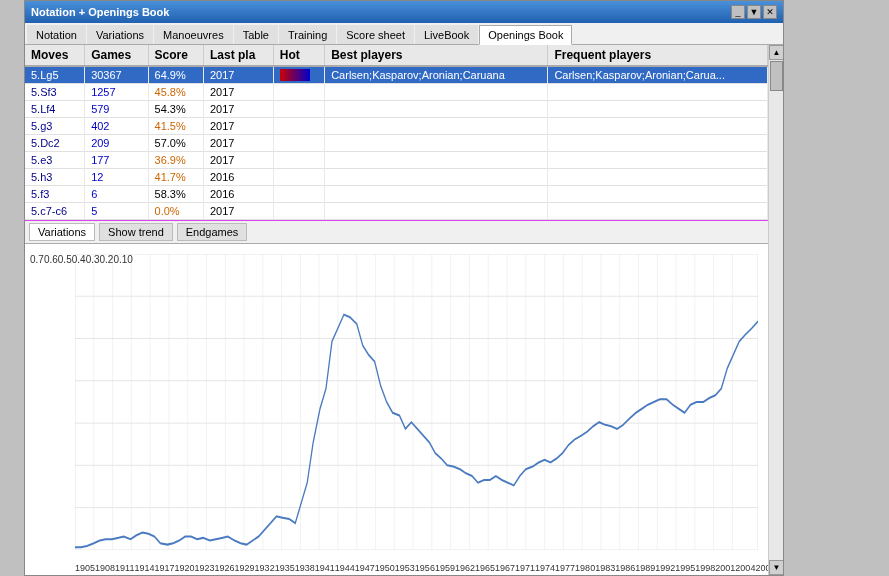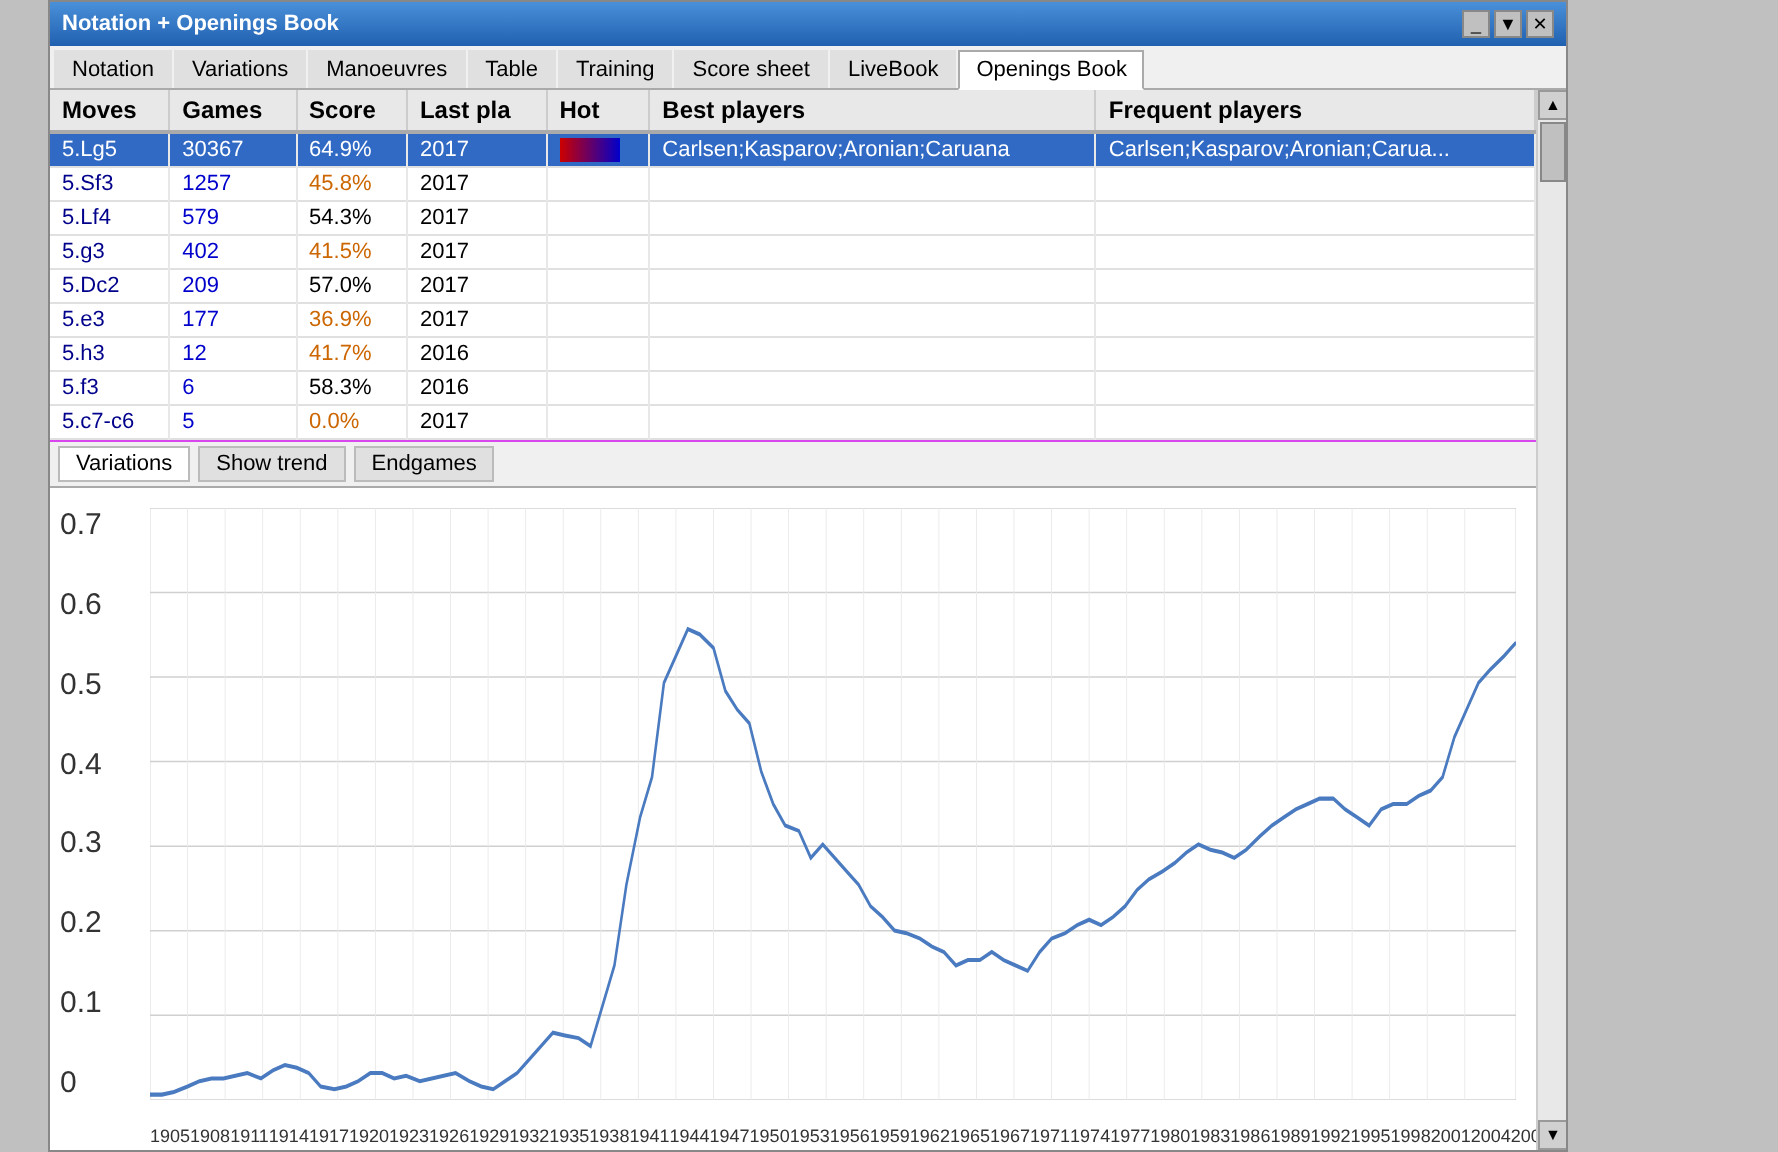--- a/index.html
+++ b/index.html
@@ -38,21 +38,21 @@
     .table-container { flex: 1; overflow: hidden; }
     
     .bottom-tabs { display: flex; background: #f0f0f0; border-top: 1px solid #d946ef; border-bottom: 1px solid #aaa; padding: 2px 4px; flex-shrink: 0; gap: 4px; align-items: center; }
     .bottom-tab { padding: 2px 8px; font-size: 11px; cursor: pointer; background: #e0e0e0; border: 1px solid #bbb; }
     .bottom-tab.active { background: #fff; }
     
     .chart-section { flex: 1; background: #fff; padding: 10px 10px 25px 50px; position: relative; overflow: hidden; }
     
     svg.chart { width: 100%; height: 100%; }
     
-    .chart-y-labels { position: absolute; left: 5px; top: 10px; display: flex; flex-direction: column; justify-content: space-between; height: calc(100% - 35px); font-size: 15px; color: #333; }
+    .chart-y-labels { position: absolute; left: 5px; top: 10px; display: flex; flex-direction: row; justify-content: space-between; height: calc(100% - 35px); font-size: 10px; color: #333; }
     
     .chart-x-labels { position: absolute; bottom: 2px; left: 50px; right: 10px; display: flex; justify-content: space-between; font-size: 9px; color: #333; }
     
     .main-area { display: flex; flex: 1; overflow: hidden; }
     .main-content { flex: 1; display: flex; flex-direction: column; overflow: hidden; }
     .right-scroll { width: 15px; background: #f0f0f0; border-left: 1px solid #ccc; display: flex; flex-direction: column; }
     .scroll-arrow { width: 15px; height: 15px; background: #d0d0d0; border: 1px solid #999; display: flex; align-items: center; justify-content: center; font-size: 8px; cursor: pointer; flex-shrink: 0; }
     .scroll-track { flex: 1; background: #e8e8e8; }
     .scroll-thumb-v { width: 13px; height: 30px; background: #c0c0c0; border: 1px solid #888; margin: 1px; }
   </style>

